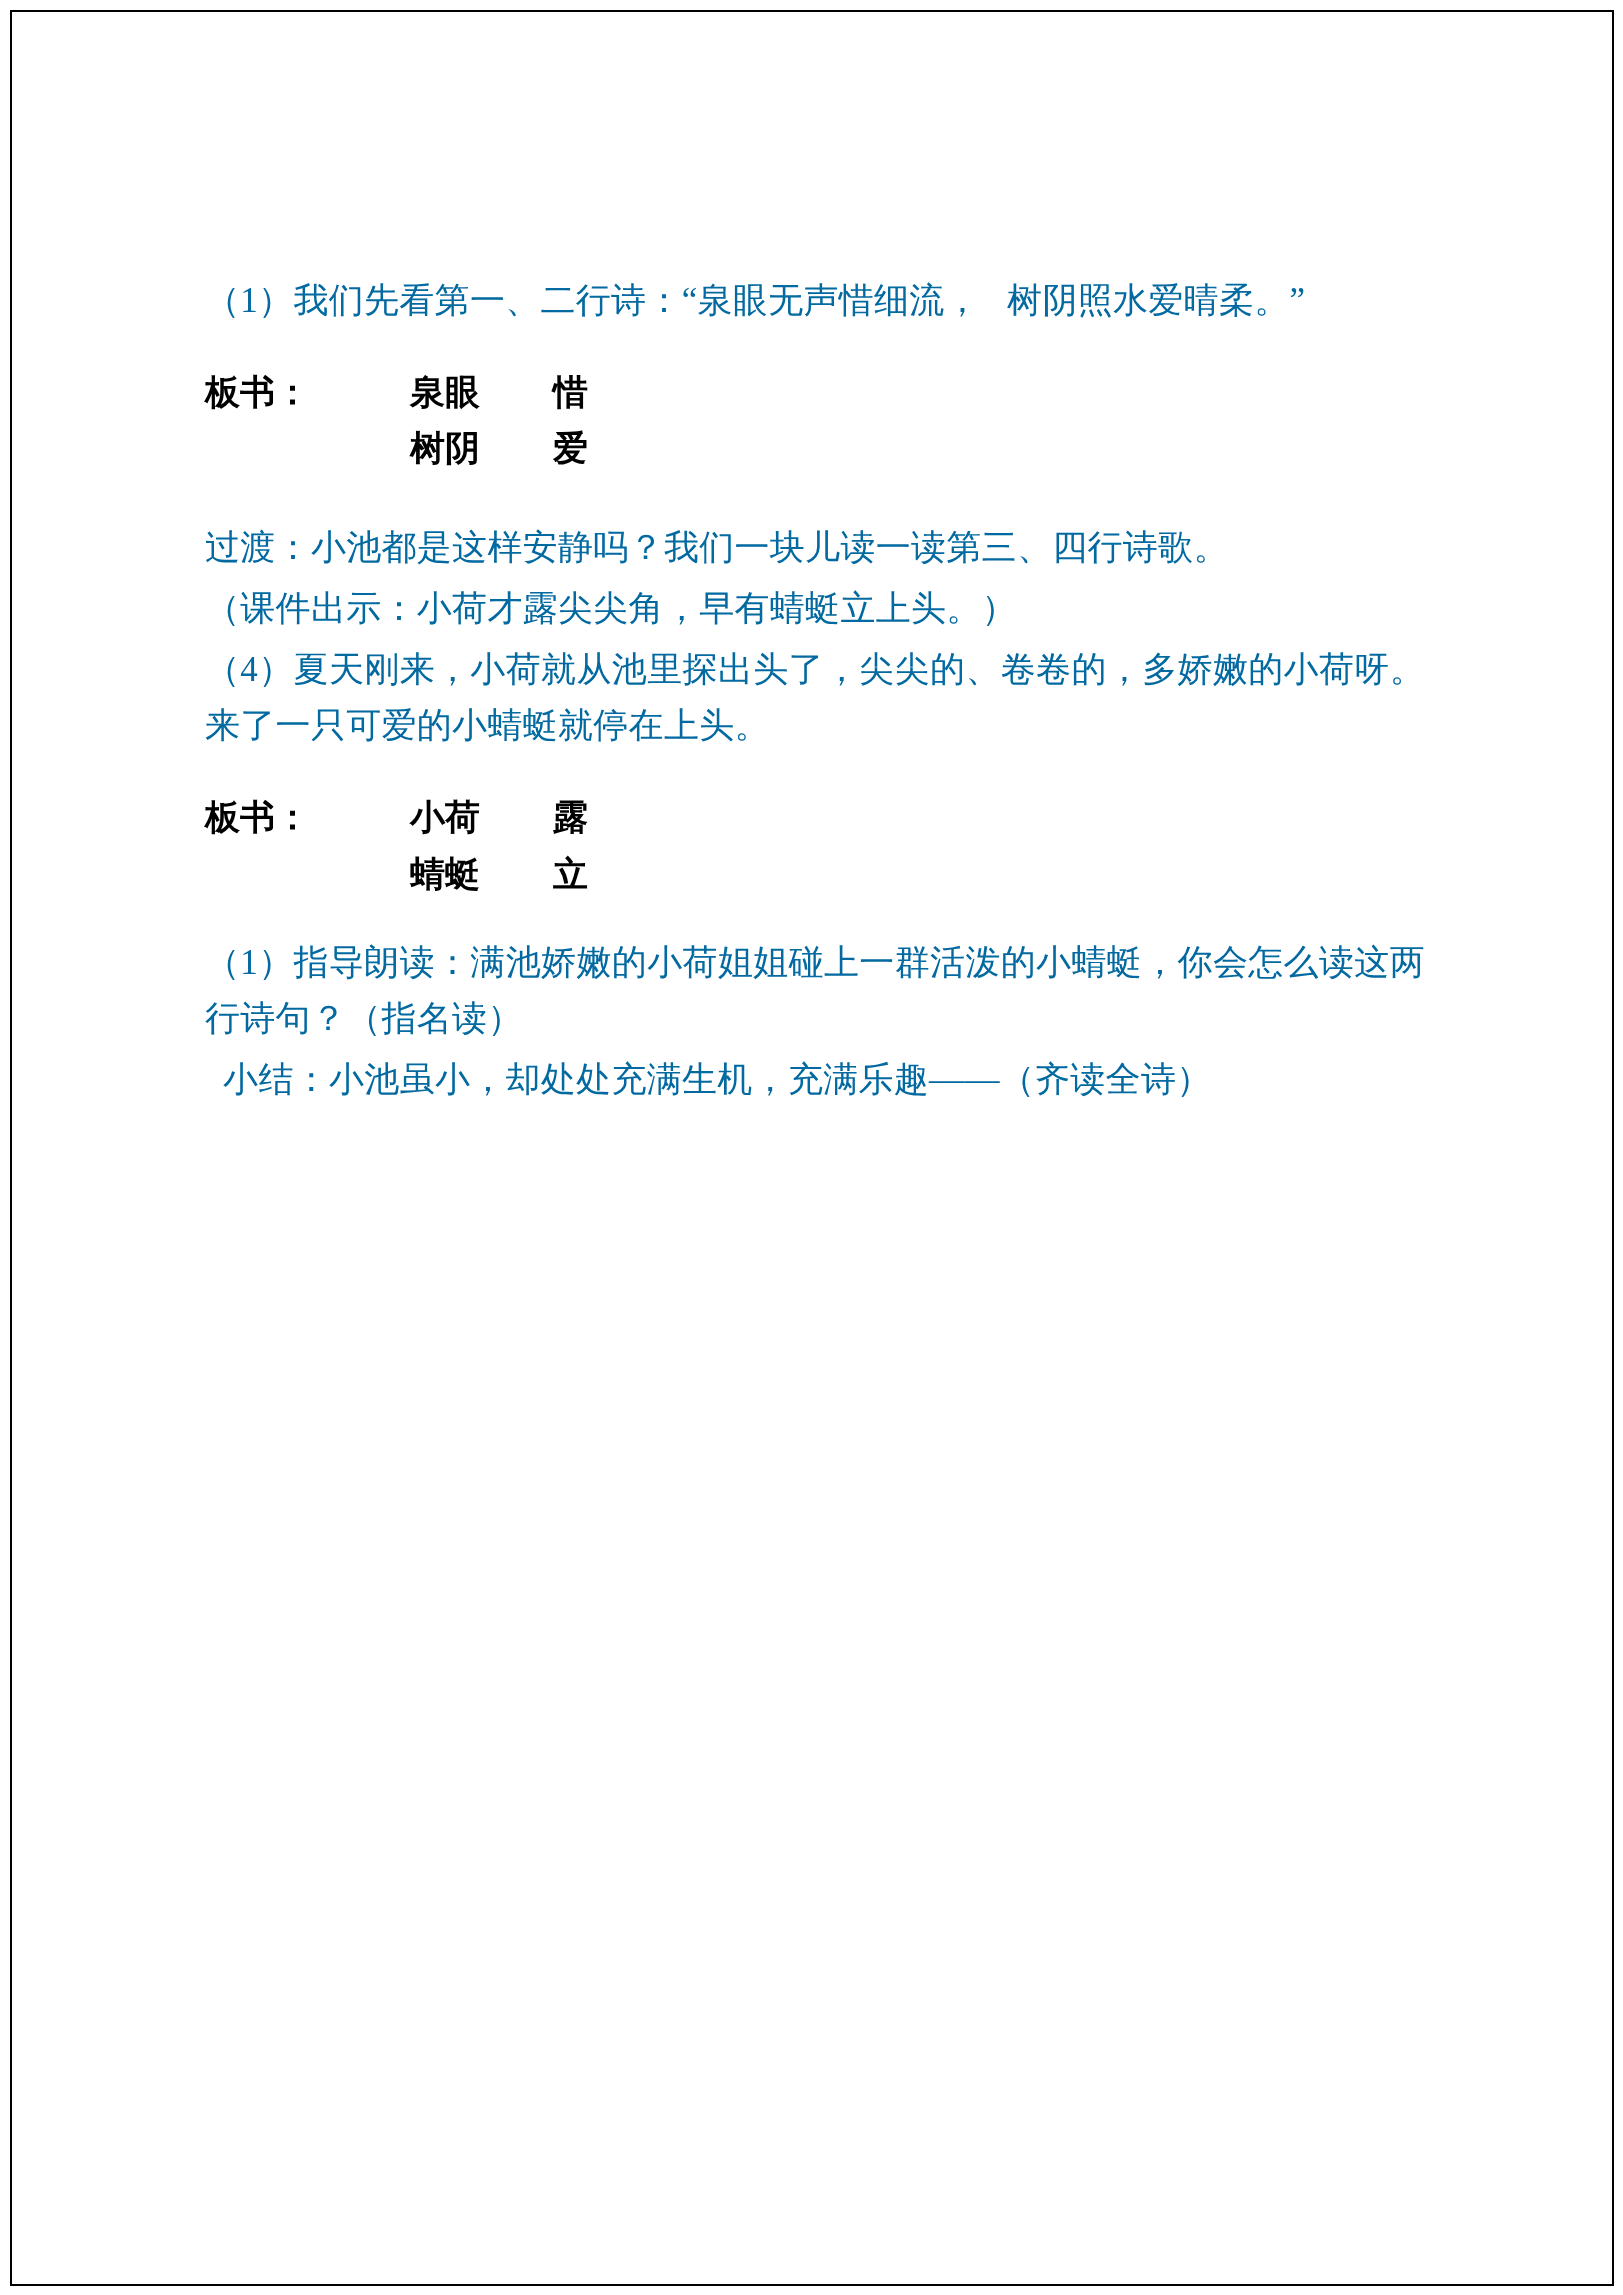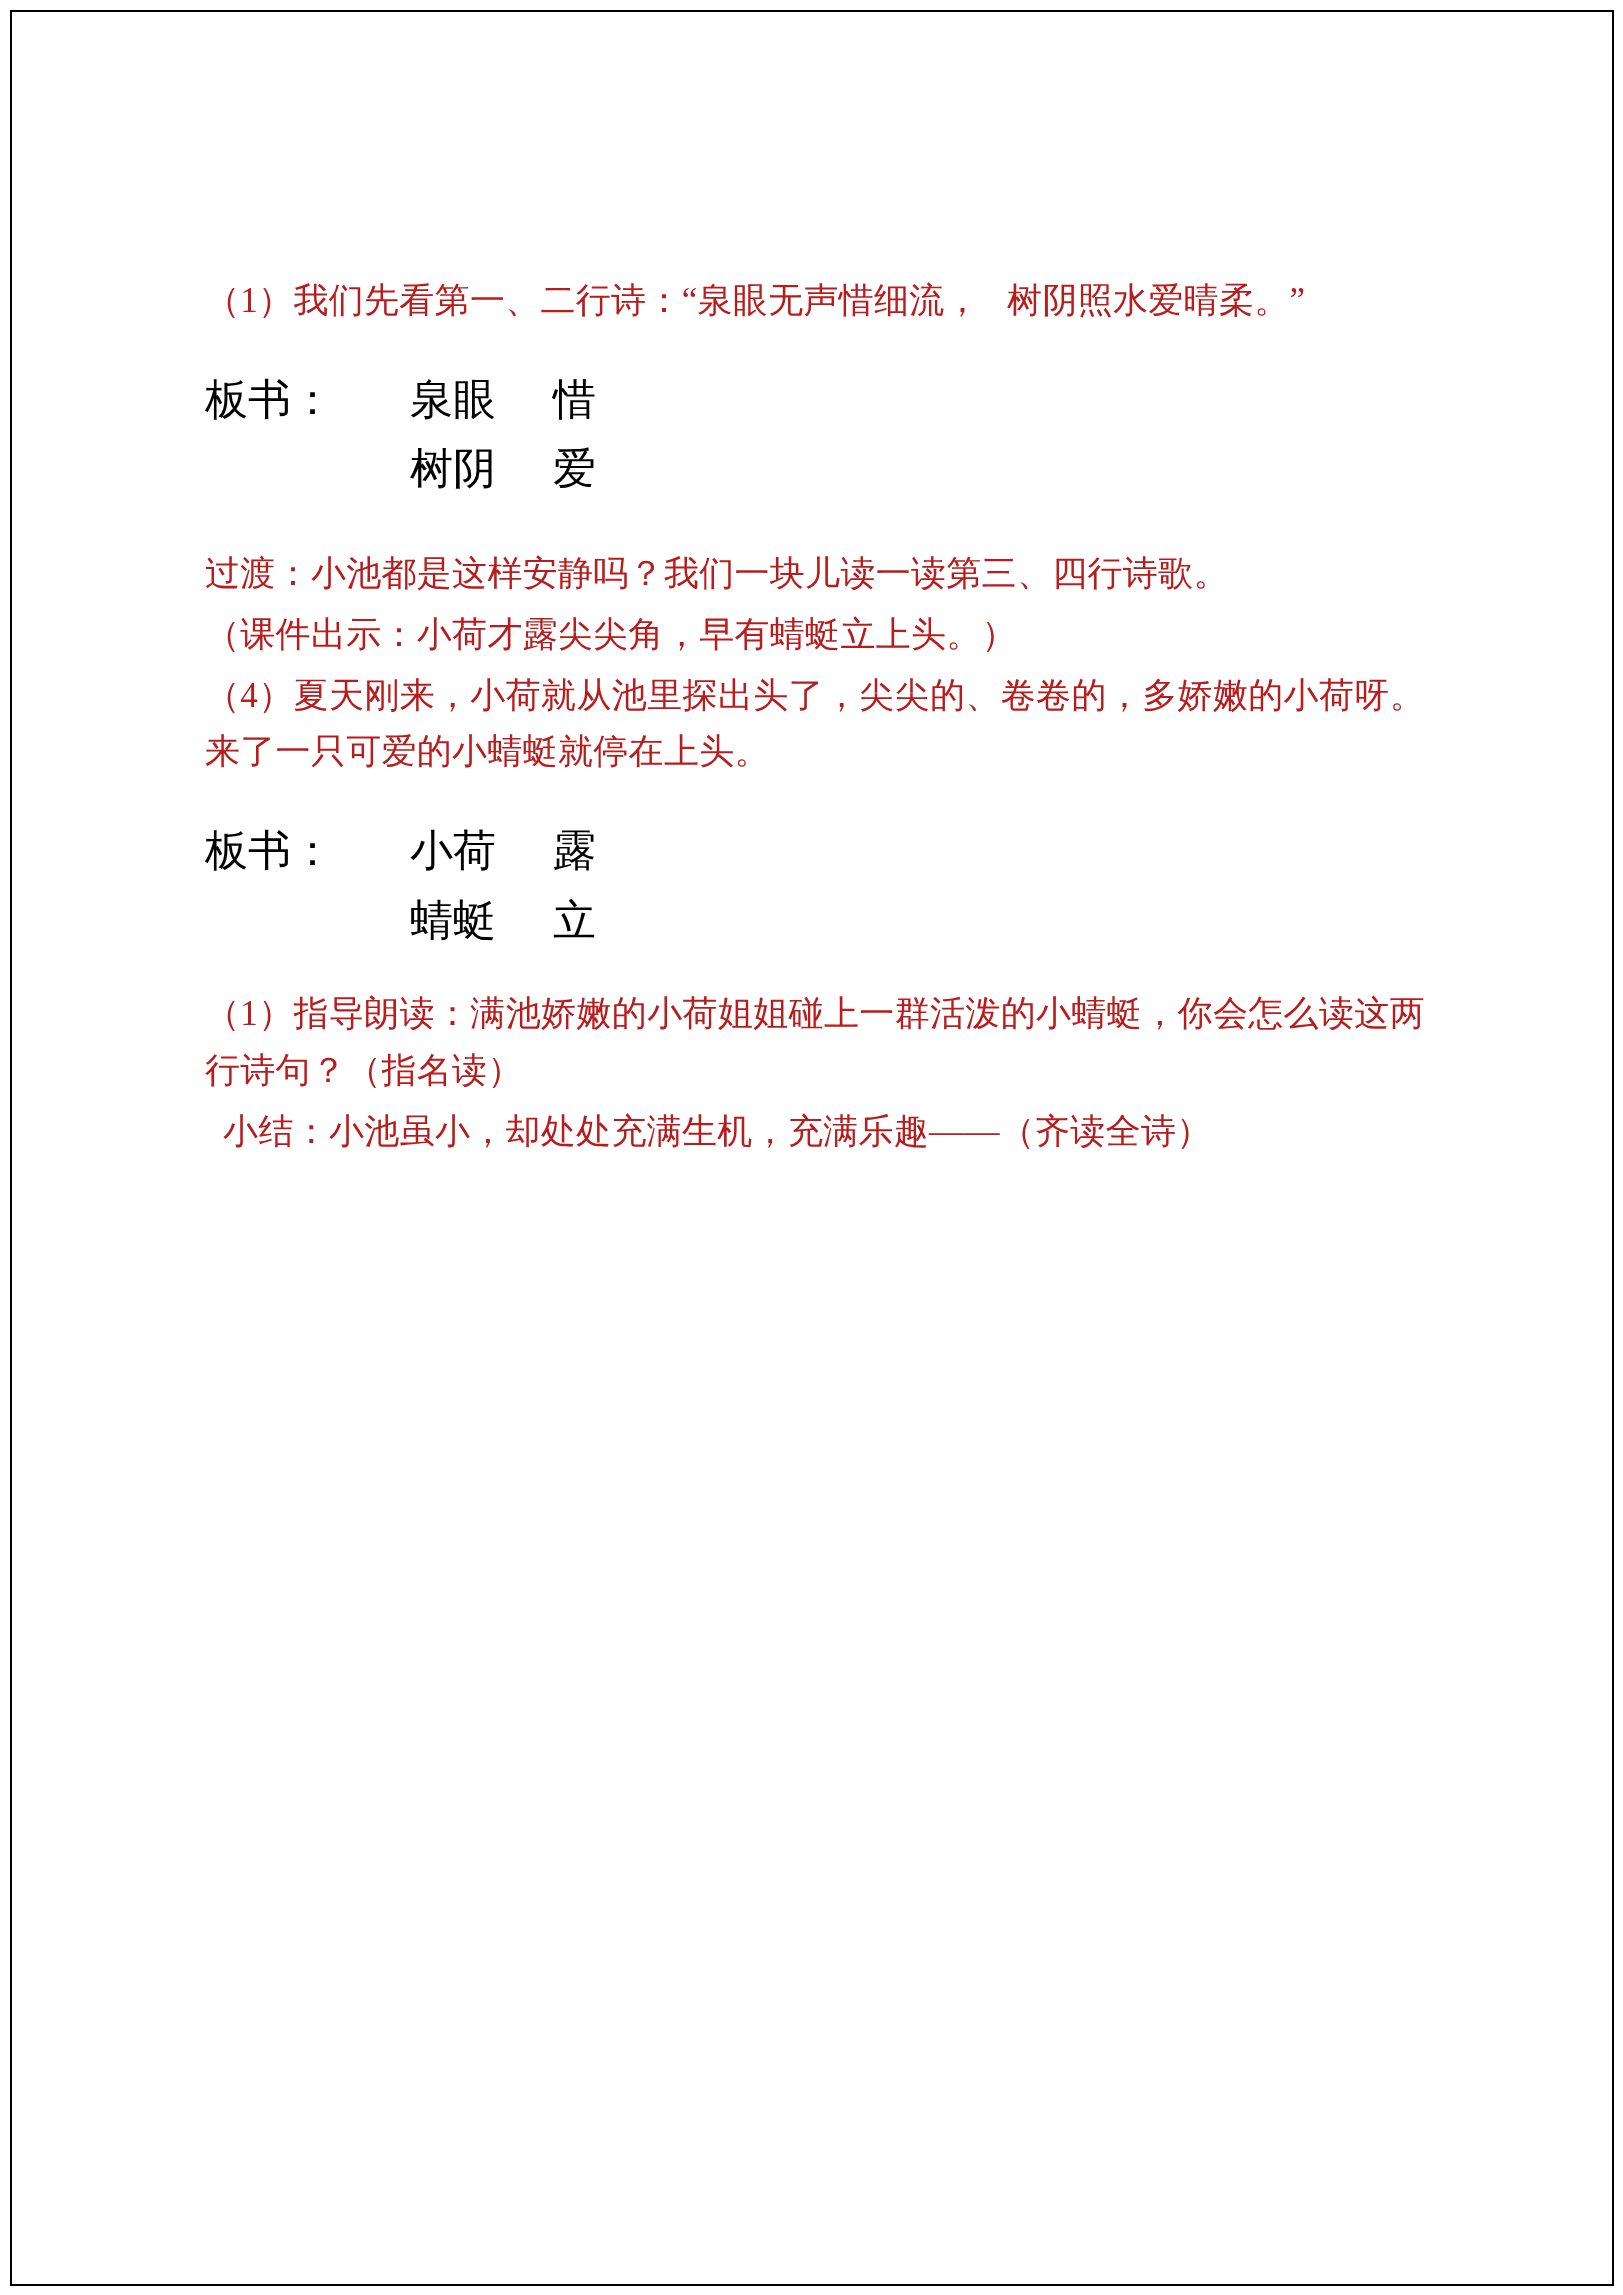--- a/index.html
+++ b/index.html
@@ -30,35 +30,36 @@
   }
   .content {
     position: absolute;
     left: 205px;
     top: 273px;
     width: 1220px;
   }
   .para {
     font-size: 35px;
     line-height: 1.62;
-    color: #b91c1c;
+    color: #0369a1;
     letter-spacing: 0.3px;
     text-align: justify;
     margin: 0 0 4.1px 0;
     white-space: pre-wrap;
   }
   .spacer-md { height: 31px; }
   .spacer-lg { height: 42px; }
 
   .board-line {
-    font-size: 43px;
+    font-size: 35px;
     line-height: 1.62;
     color: #000000;
     display: flex;
     align-items: baseline;
+    font-weight: bold;
   }
   .board-label {
     width: 205px;
     flex: 0 0 205px;
   }
   .board-col1 {
     width: 143px;
     flex: 0 0 143px;
   }
   .board-col2 {

